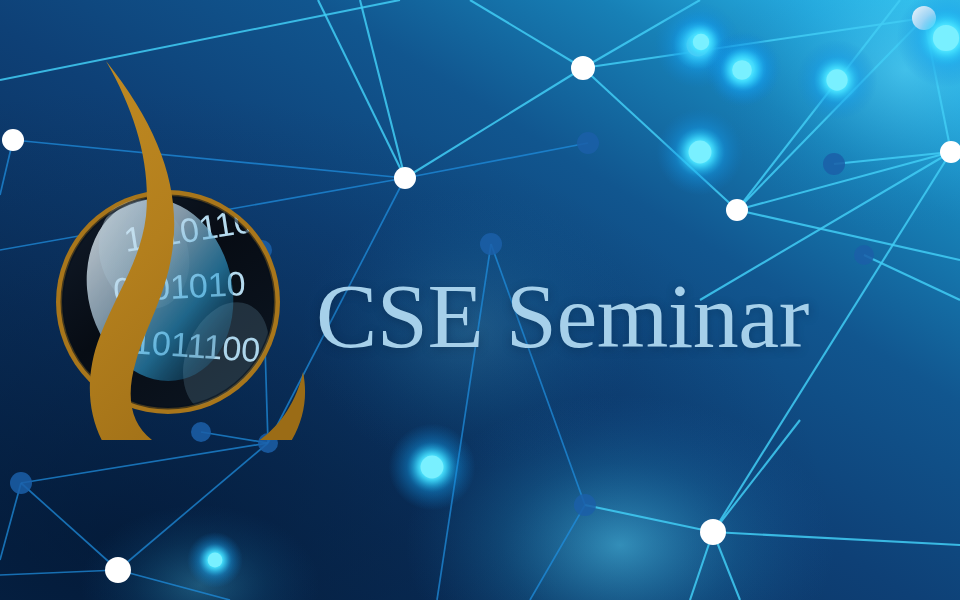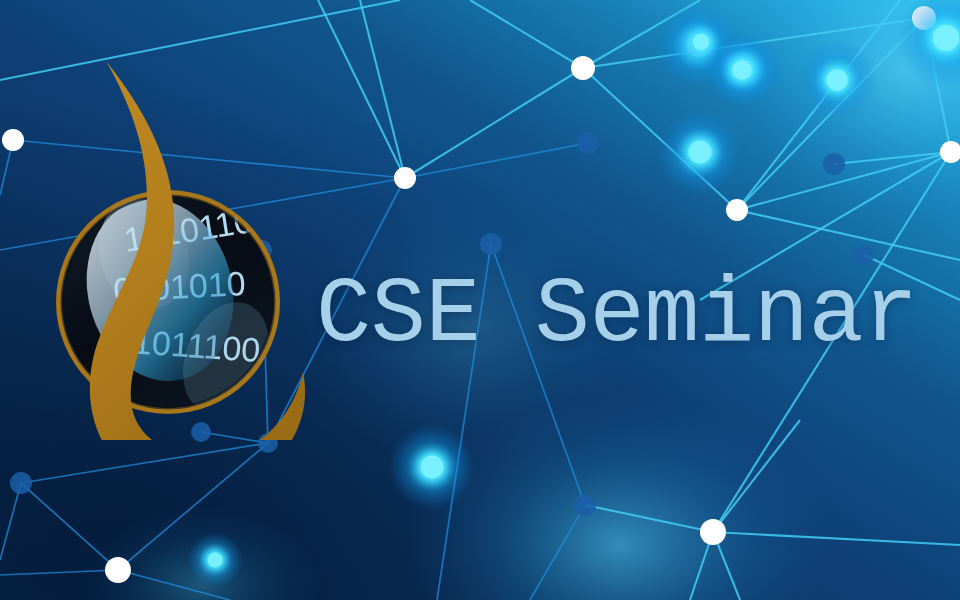--- a/index.html
+++ b/index.html
@@ -34,21 +34,21 @@
   }
   #logo-svg {
     width: 300px;
     height: 400px;
     display: block;
   }
   #title {
     position: absolute;
     left: 316px;
     top: 268px;
-    font-family: Liberation Mono, monospace;
+    font-family: Liberation Serif, serif;
     font-size: 92px;
     font-weight: 400;
     letter-spacing: -0.5px;
     color: #a6d0ea;
     line-height: 1.05;
     white-space: nowrap;
     text-shadow: 0 2px 10px rgba(3,26,52,0.35);
   }
 </style>
 </head>

